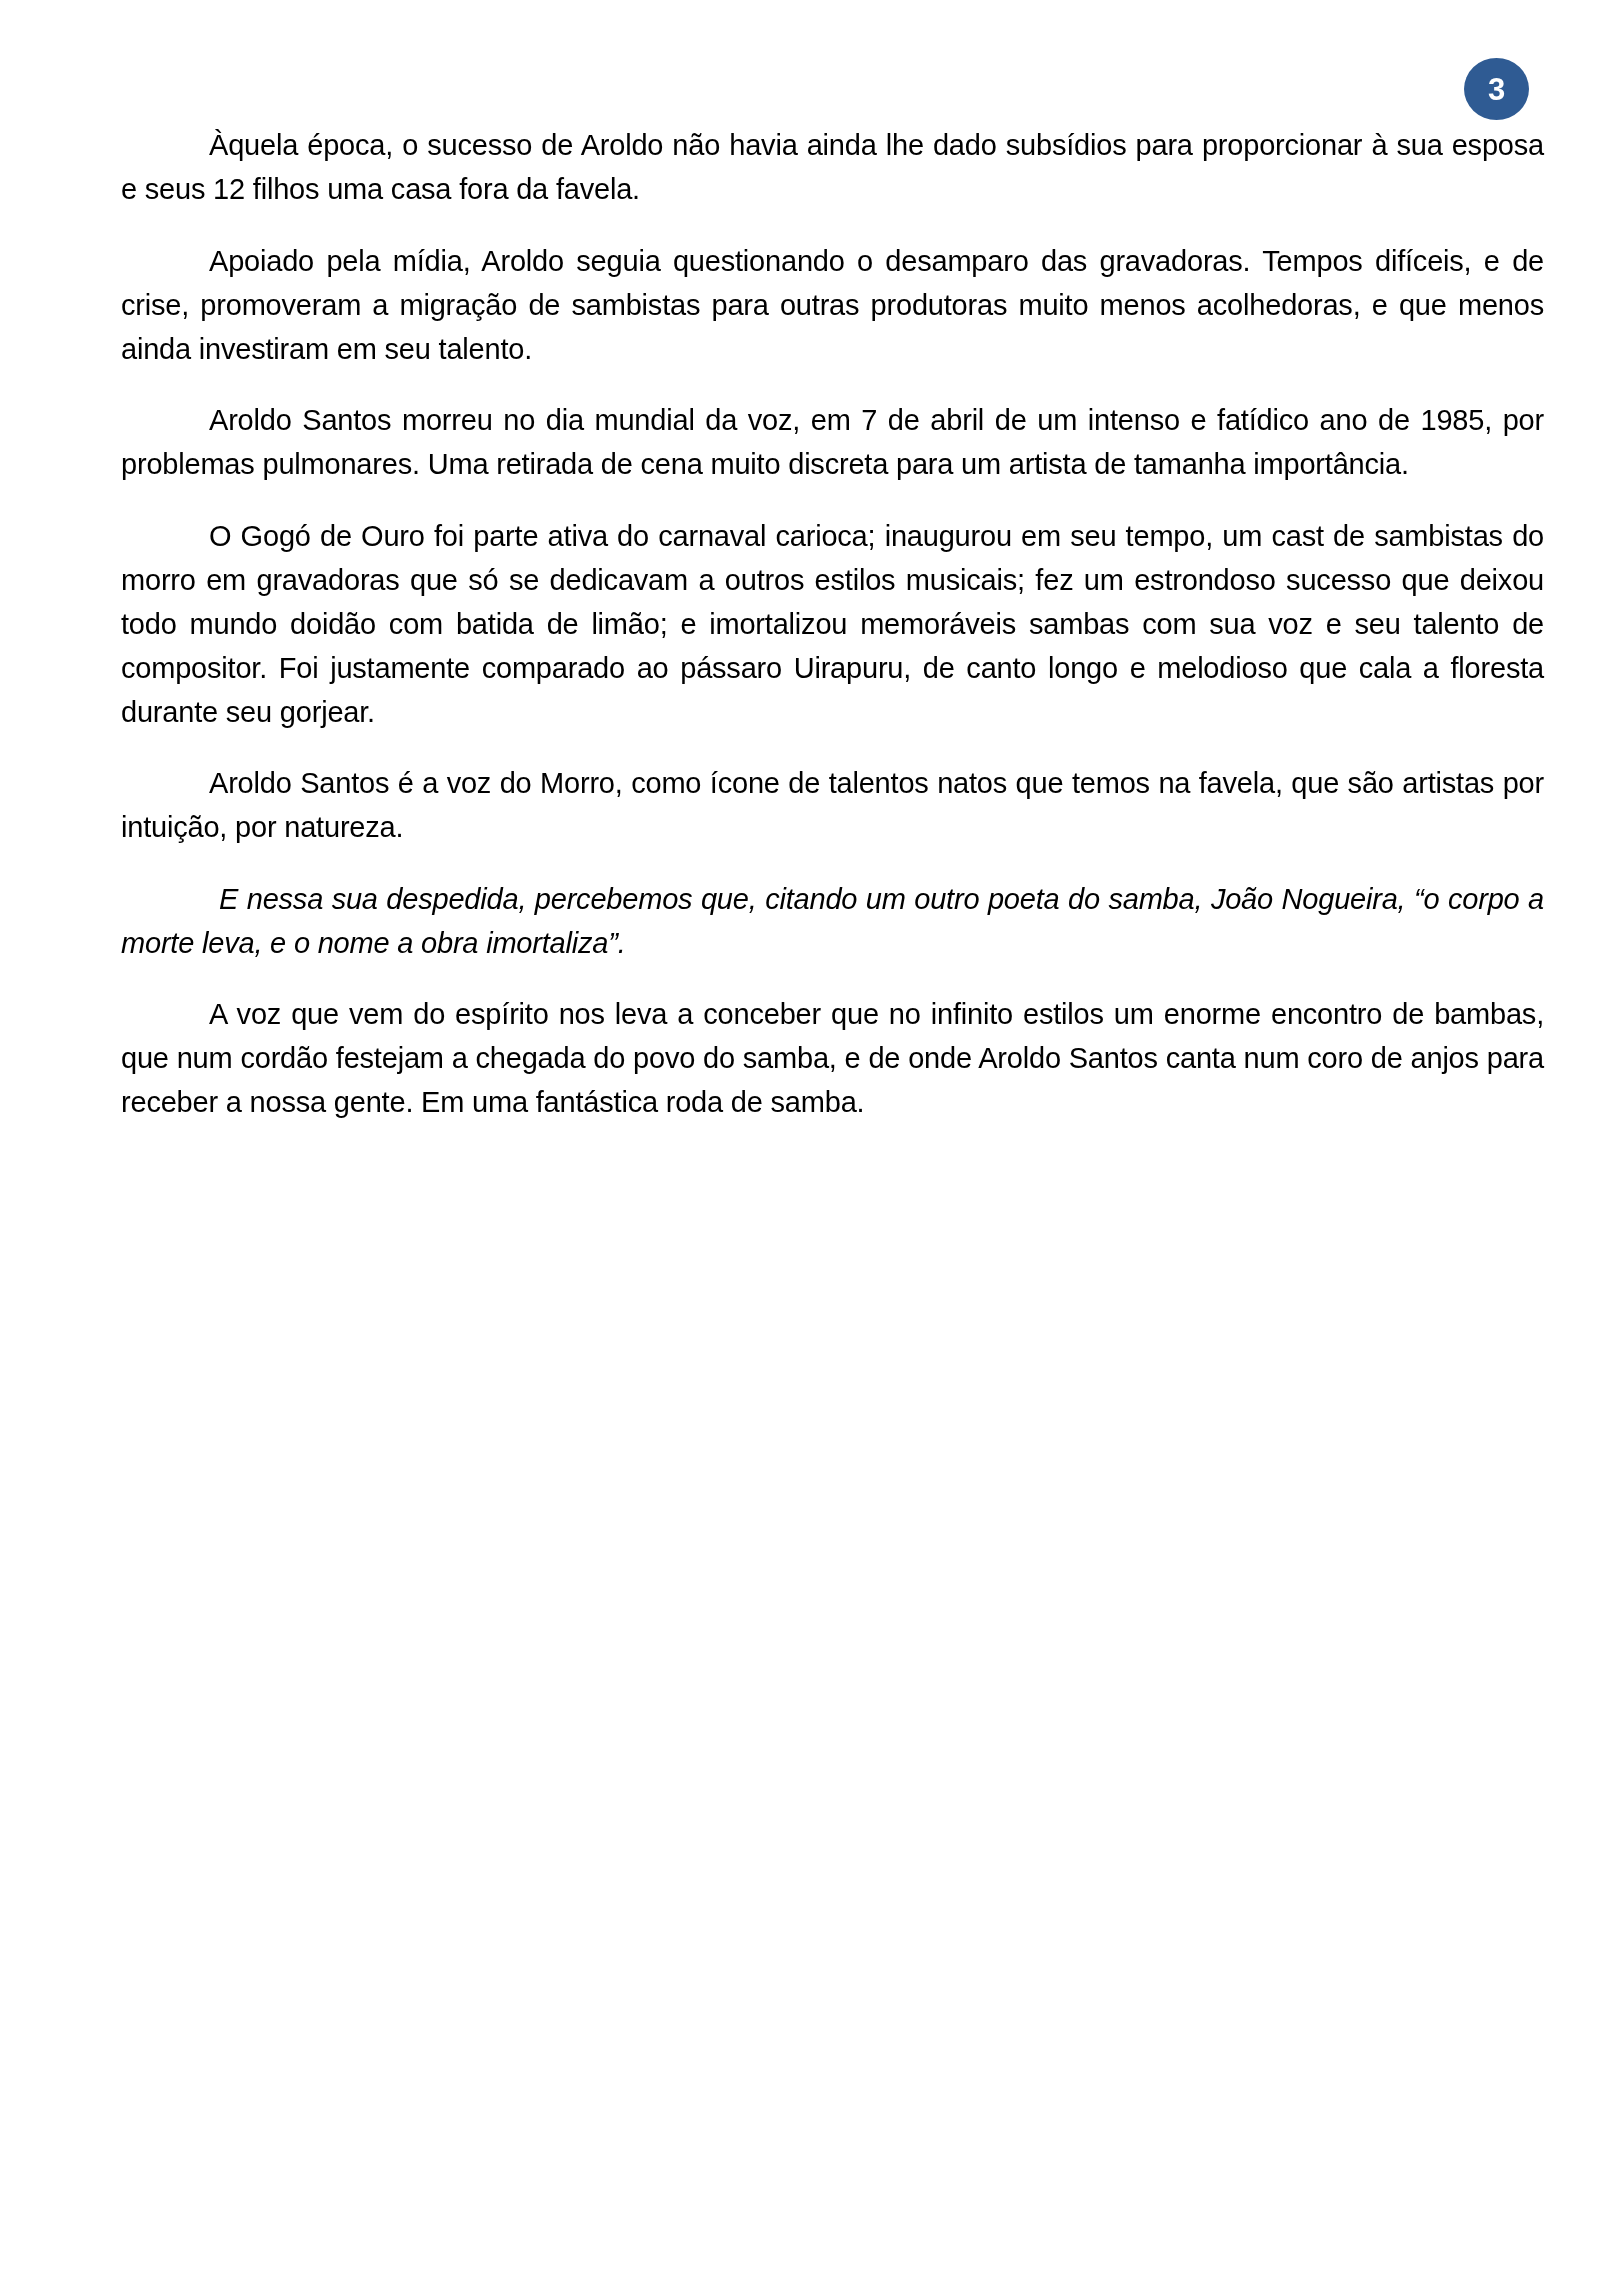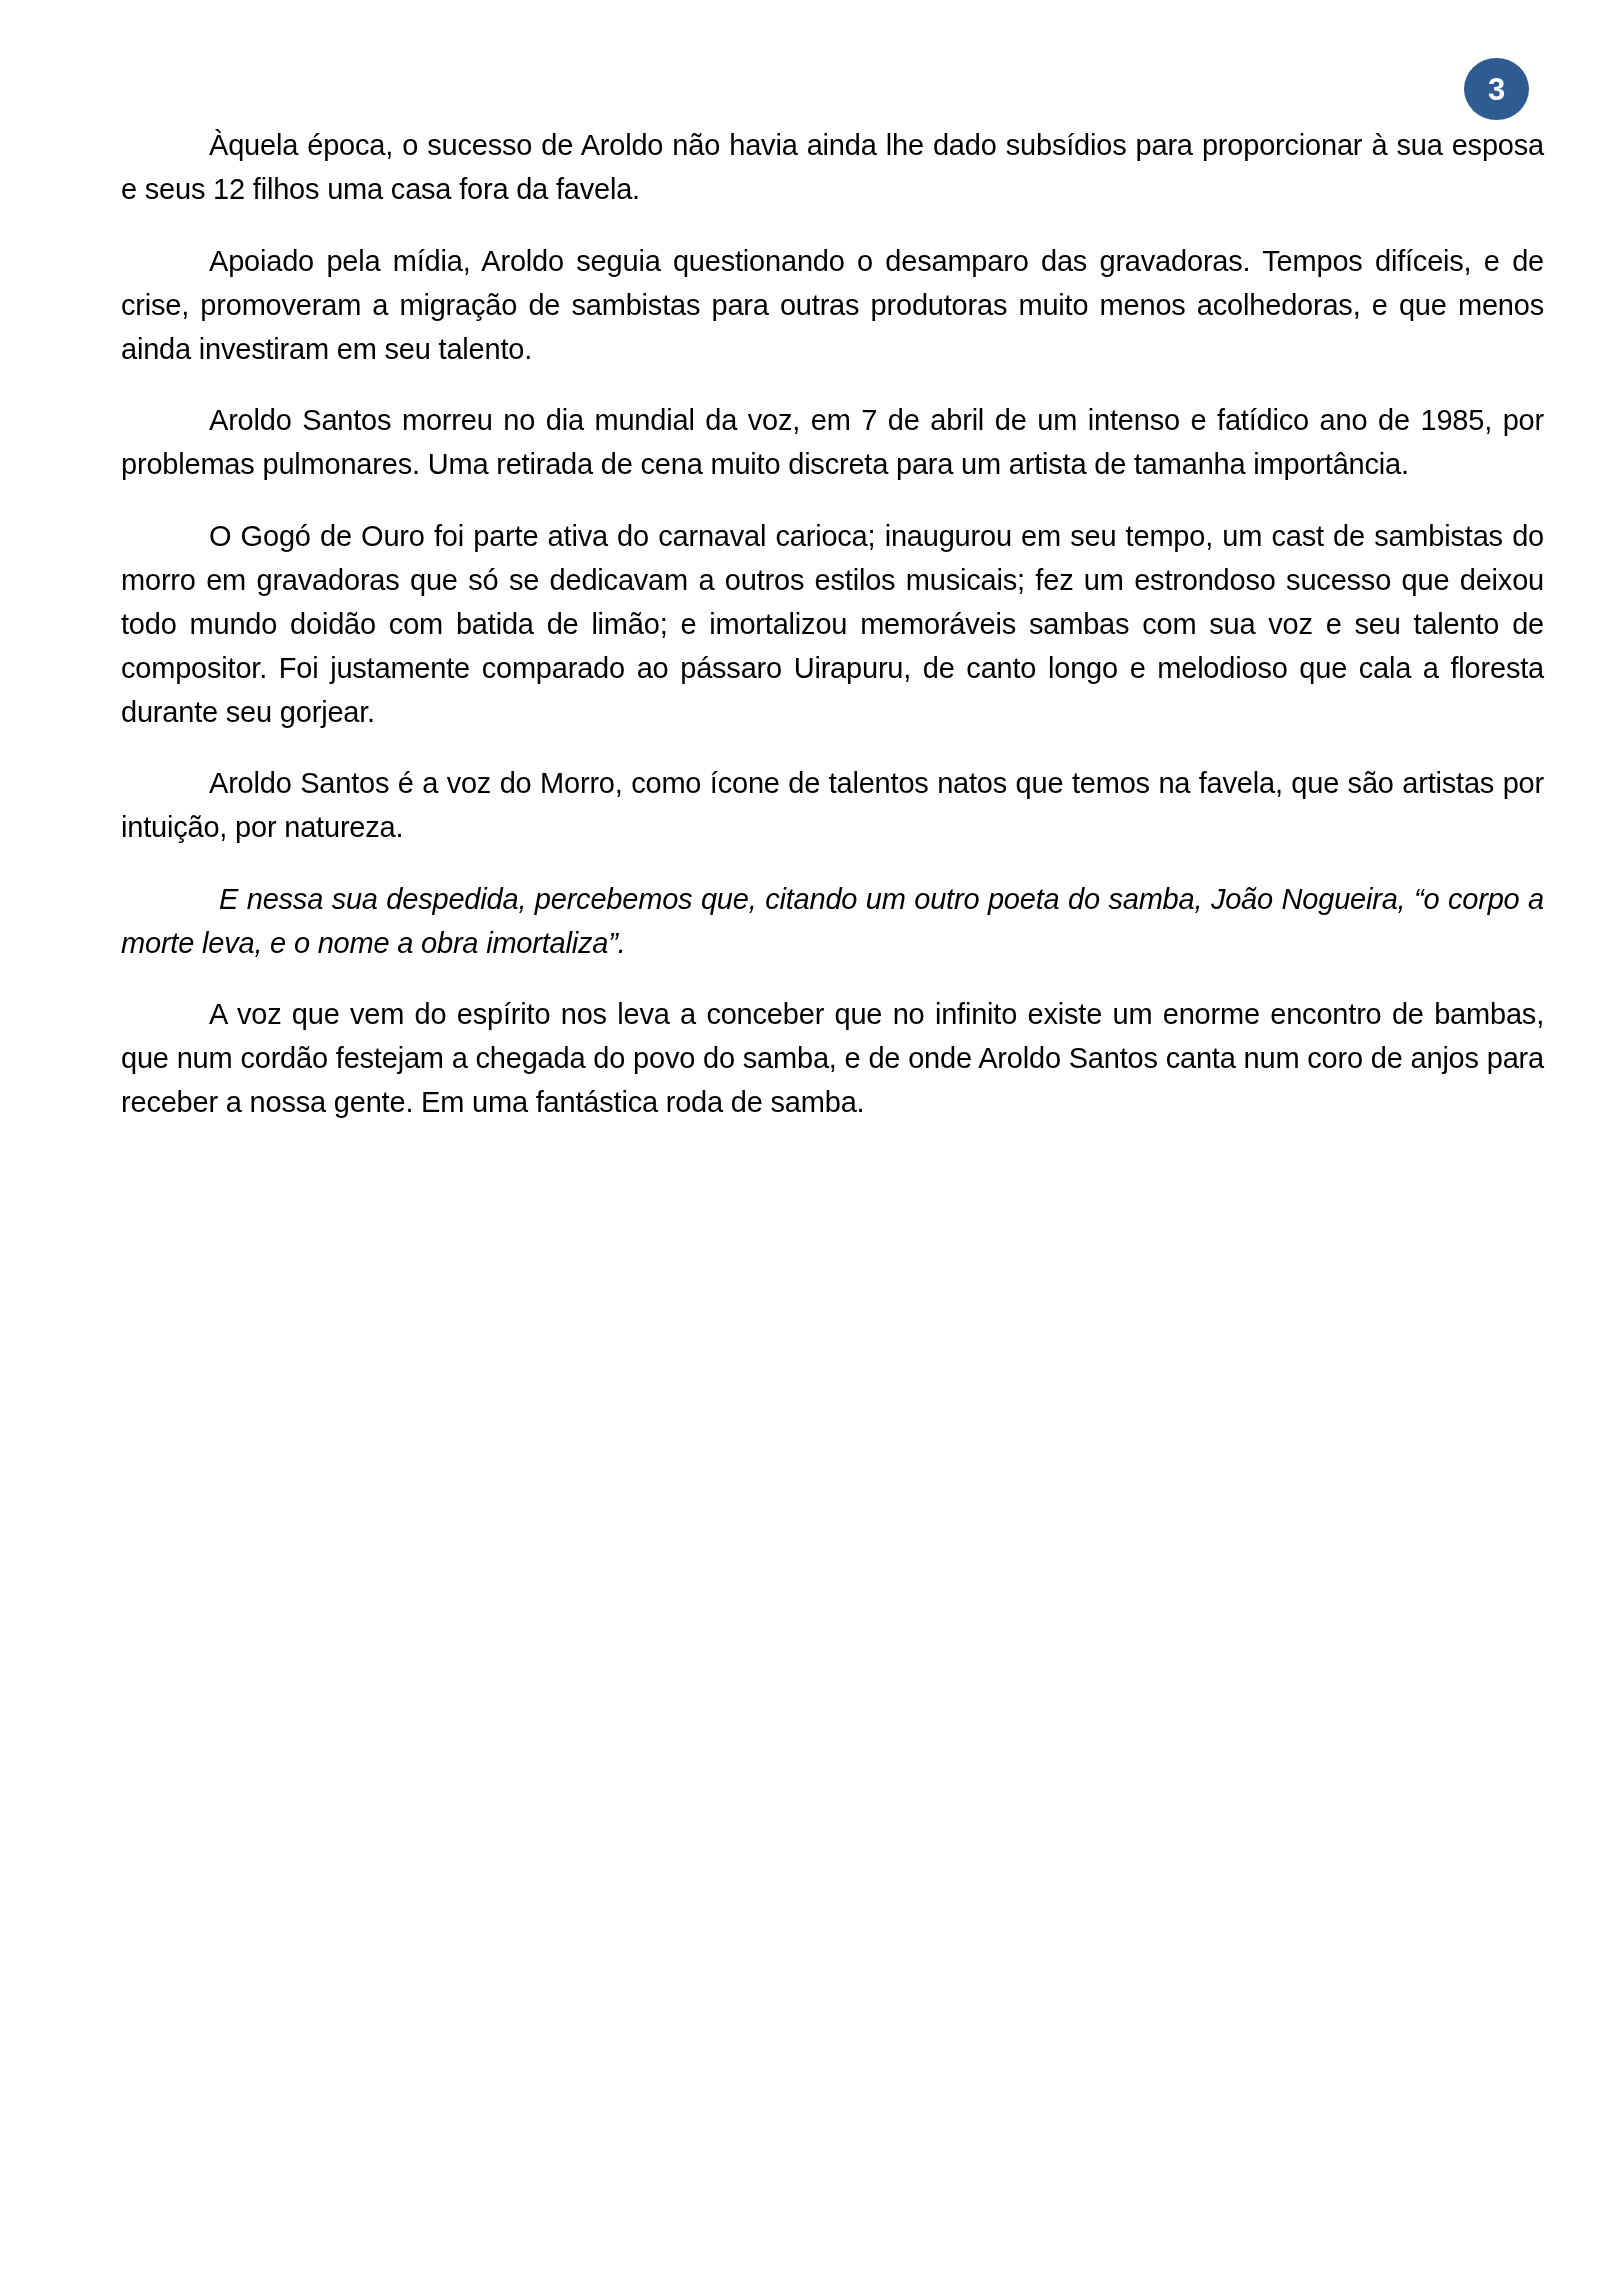--- a/index.html
+++ b/index.html
@@ -65,17 +65,17 @@
     <span>3</span>
   </div>
 
   <div class="text-body">
     <p>Àquela época, o sucesso de Aroldo não havia ainda lhe dado subsídios para proporcionar à sua esposa e seus 12 filhos uma casa fora da favela.</p>
     <p>Apoiado pela mídia, Aroldo seguia questionando o desamparo das gravadoras. Tempos difíceis, e de crise, promoveram a migração de sambistas para outras produtoras muito menos acolhedoras, e que menos ainda investiram em seu talento.</p>
     <p>Aroldo Santos morreu no dia mundial da voz, em 7 de abril de um intenso e fatídico ano de 1985, por problemas pulmonares. Uma retirada de cena muito discreta para um artista de tamanha importância.</p>
     <p>O Gogó de Ouro foi parte ativa do carnaval carioca; inaugurou em seu tempo, um cast de sambistas do morro em gravadoras que só se dedicavam a outros estilos musicais; fez um estrondoso sucesso que deixou todo mundo doidão com batida de limão; e imortalizou memoráveis sambas com sua voz e seu talento de compositor. Foi justamente comparado ao pássaro Uirapuru, de canto longo e melodioso que cala a floresta durante seu gorjear.</p>
     <p>Aroldo Santos é a voz do Morro, como ícone de talentos natos que temos na favela, que são artistas por intuição, por natureza.</p>
     <p class="indent-extra">E nessa sua despedida, percebemos que, citando um outro poeta do samba, João Nogueira, “o corpo a morte leva, e o nome a obra imortaliza”.</p>
-    <p>A voz que vem do espírito nos leva a conceber que no infinito existe um enorme encontro de bambas, que num cordão festejam a chegada do povo do samba, e de onde Aroldo Santos canta num coro de anjos para receber a nossa gente. Em uma fantástica roda de samba.</p>
+    <p>A voz que vem do espírito nos leva a conceber que no infinito estilos um enorme encontro de bambas, que num cordão festejam a chegada do povo do samba, e de onde Aroldo Santos canta num coro de anjos para receber a nossa gente. Em uma fantástica roda de samba.</p>
   </div>
 
 </div>
 
 
 </body></html>

